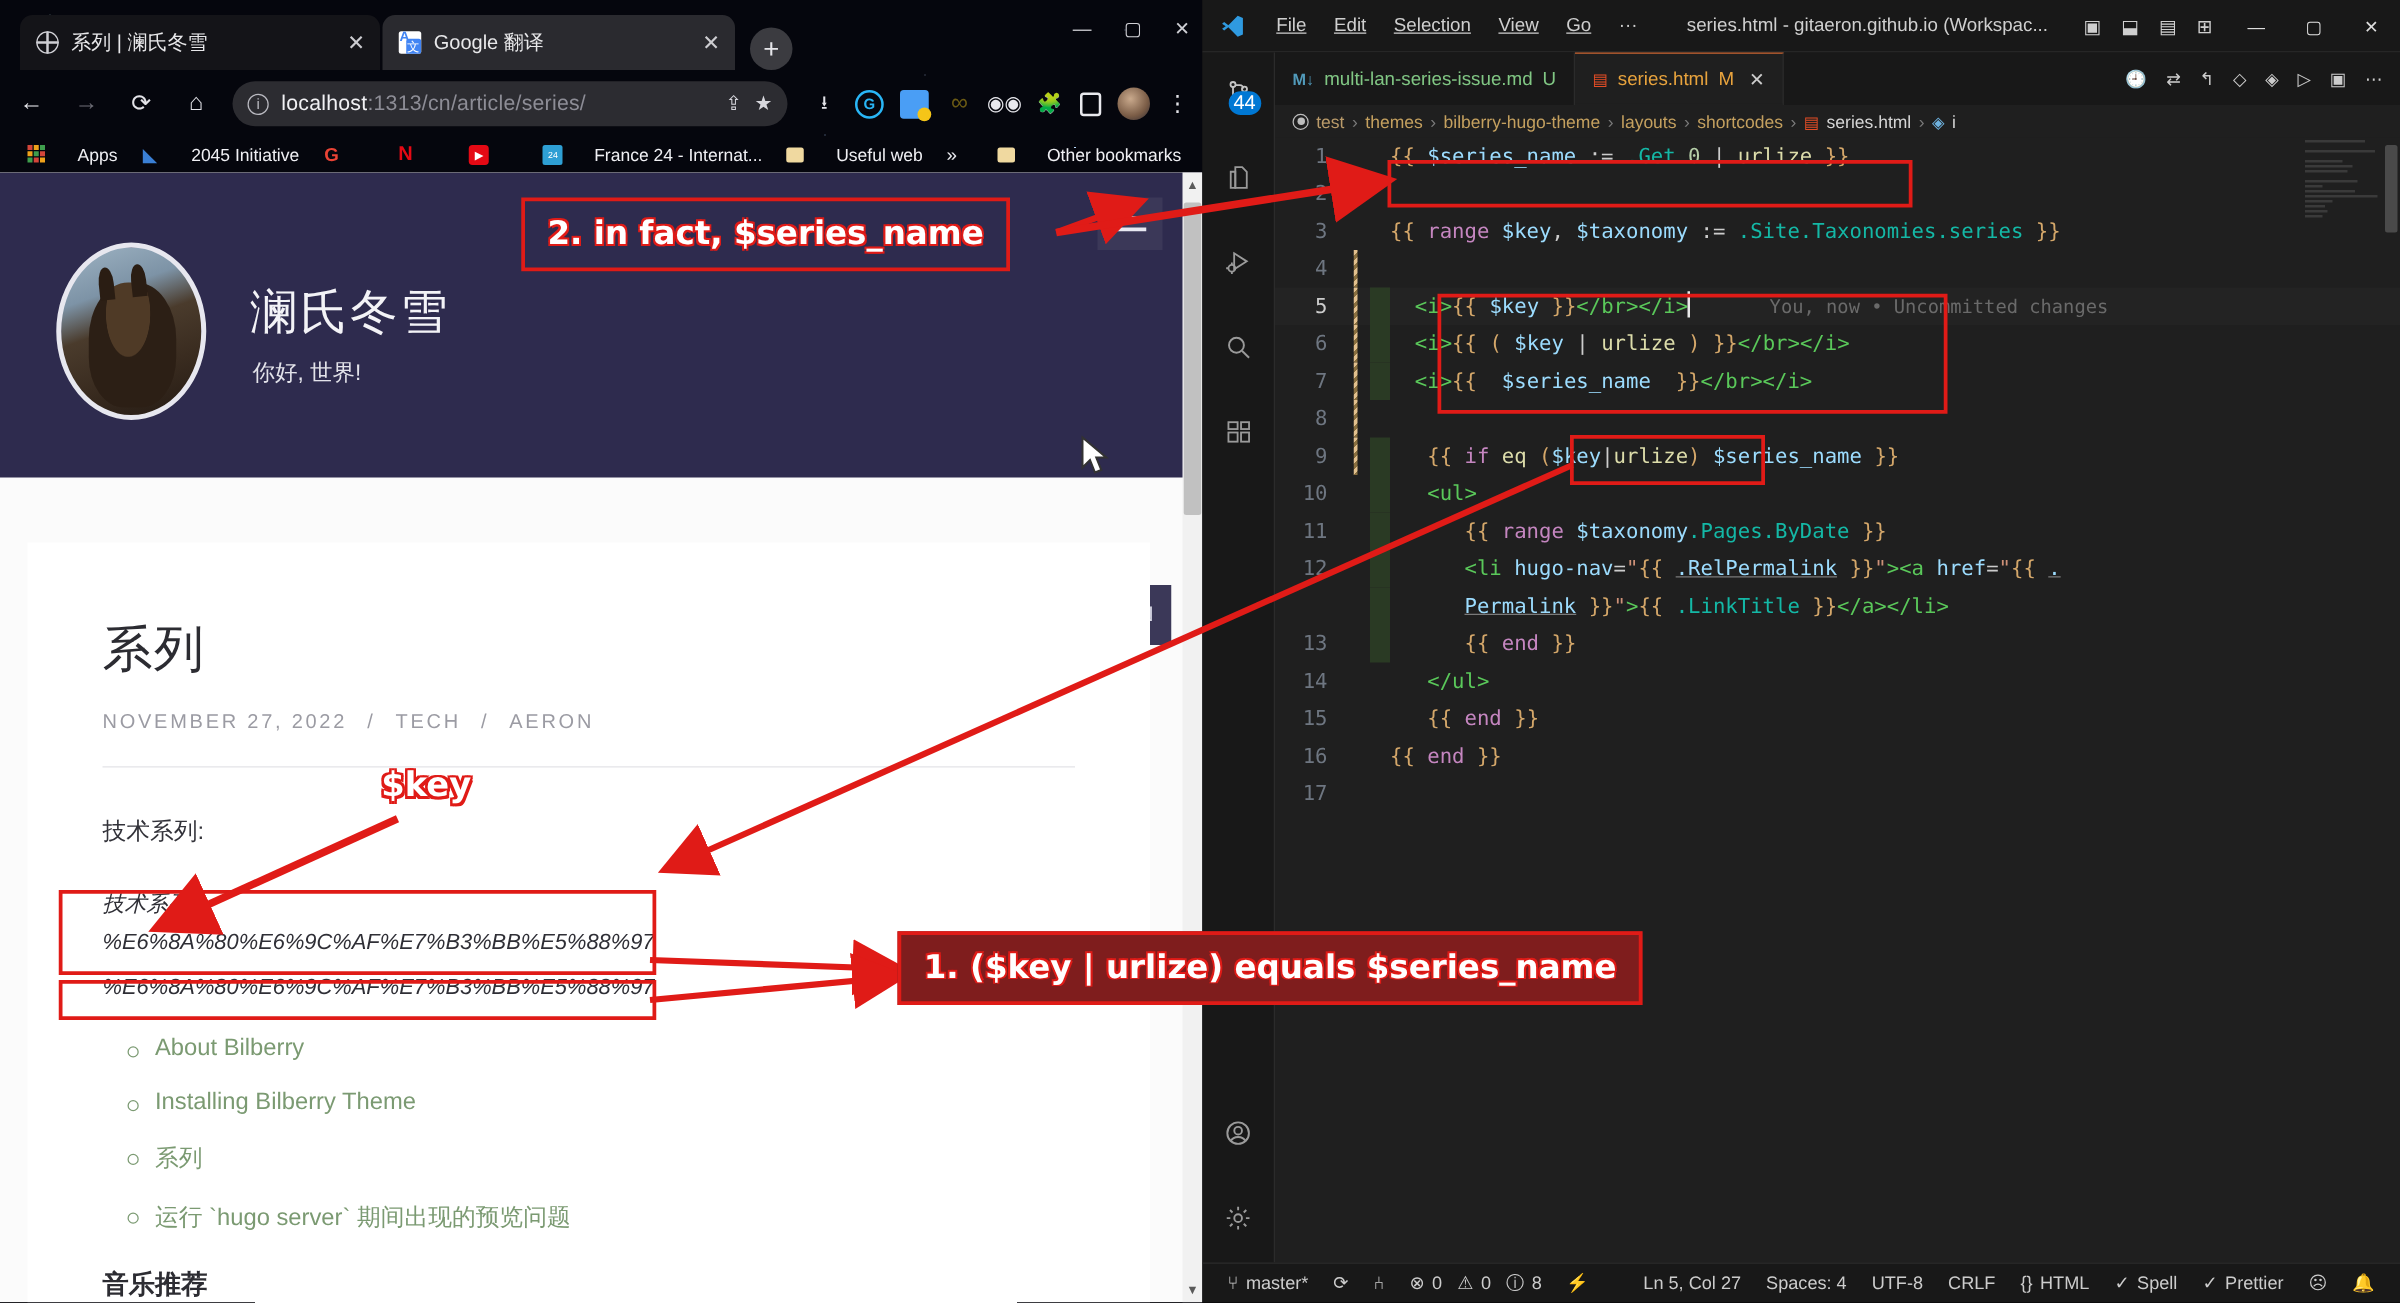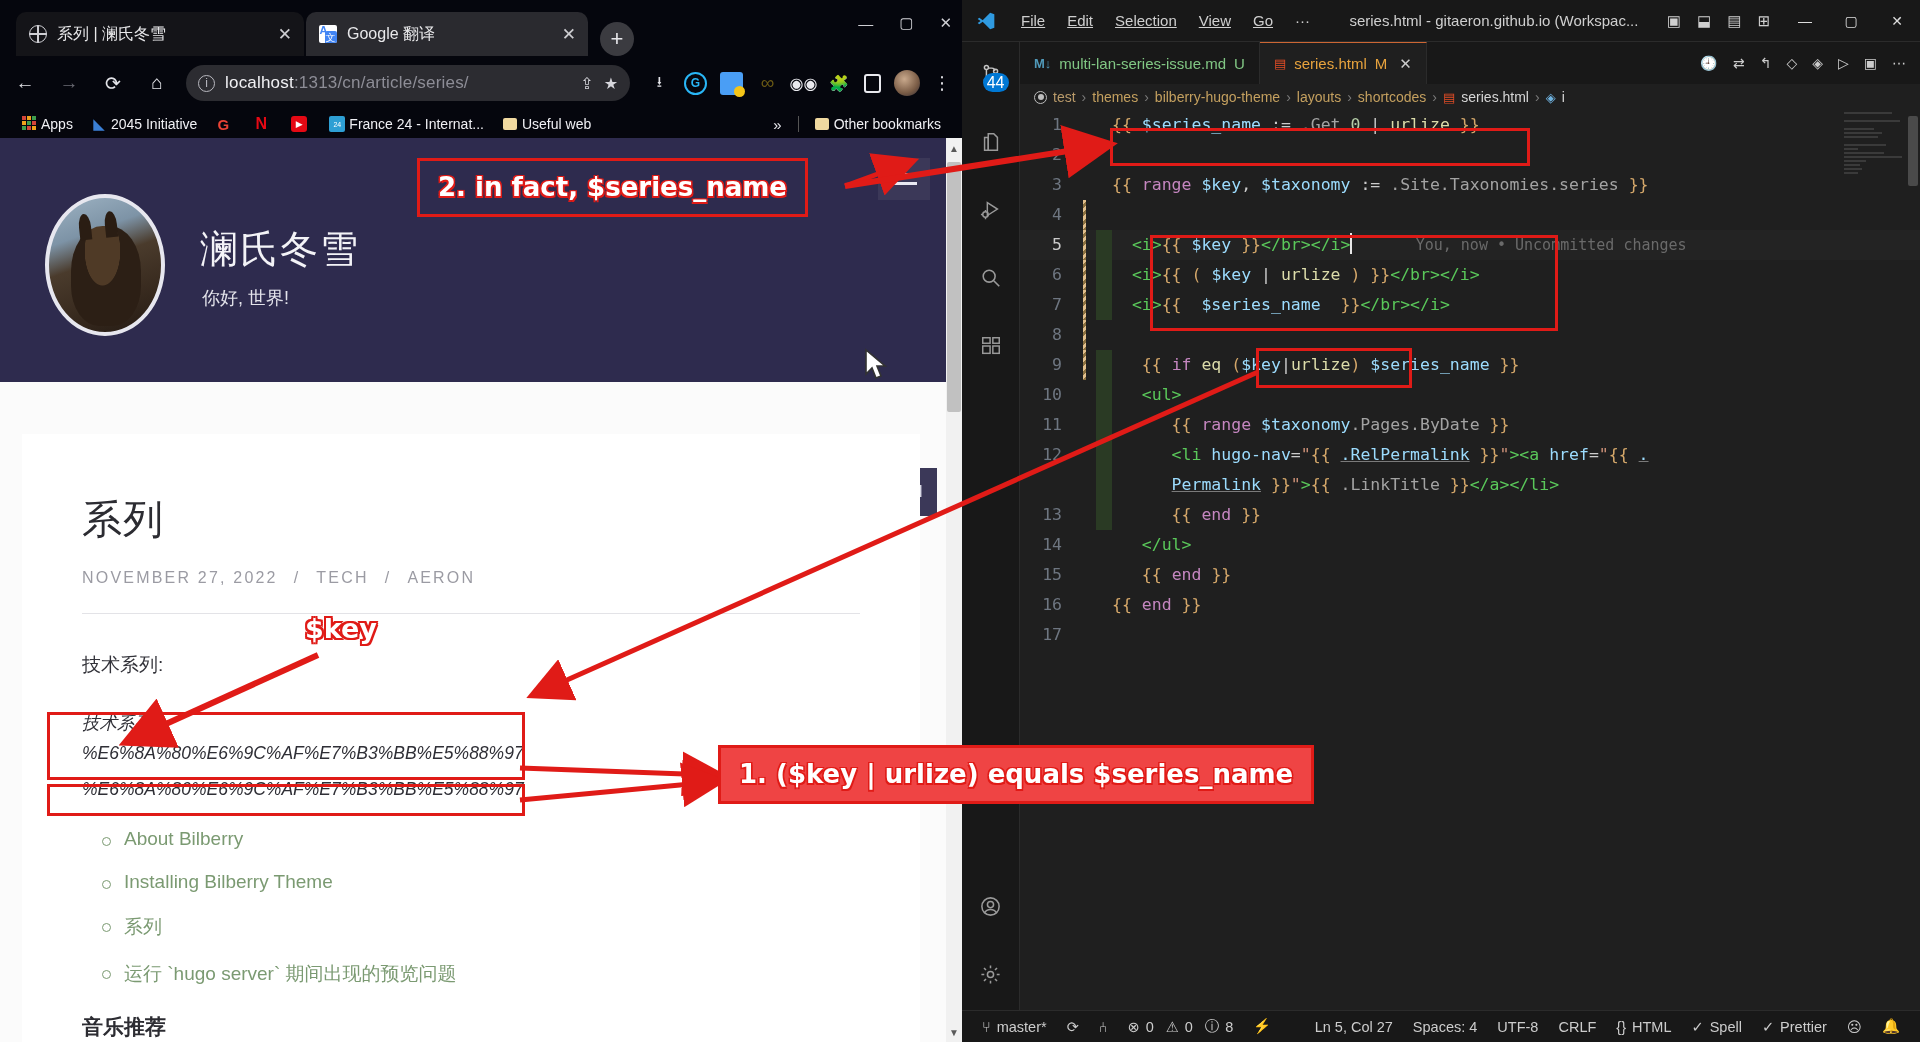--- a/index.html
+++ b/index.html
@@ -68,21 +68,21 @@
   .ei.doc:after{content:"";position:absolute;right:-2px;bottom:-2px;width:11px;height:11px;background:#f5c518;border-radius:50%;}
   .ei.inf{color:#6b5a14;font-size:19px;}
   .ei.glasses{color:#e9e9ee;font-size:16px;}
   .ei.puzzle{color:#e9e9ee;font-size:16px;}
   .ei.tab2{color:#e9e9ee;font-size:15px;border:2px solid #e9e9ee;border-radius:3px;width:17px;height:19px;}
   .avatar-sm { width:26px;height:26px;border-radius:50%;
      background:radial-gradient(circle at 40% 35%, #c9a98c, #7a5c46 60%, #2e2a33 100%); flex:none;}
   .kebab { color:#e3e3e8; font-size:18px; letter-spacing:1px; }
 
   .bookmarks { position:absolute; left:0; top:110px; width:962px; height:28px; display:flex; align-items:center; gap:0; padding:0 12px; font-size:14px; color:#f0f0f4;}
-  .bm { display:flex; align-items:center; gap:4px; padding:2px 9px; white-space:nowrap; }
+  .bm { display:flex; align-items:center; gap:25px; padding:2px 9px; white-space:nowrap; }
   .bm-ico { width:16px;height:16px;flex:none;display:flex;align-items:center;justify-content:center;font-size:12px;border-radius:2px;}
   .grid-ico{display:grid;grid-template-columns:repeat(3,4px);grid-template-rows:repeat(3,4px);gap:1px;}
   .grid-ico i{display:block;width:4px;height:4px;background:#d3453a;}
   .grid-ico i:nth-child(2){background:#f0a21b}.grid-ico i:nth-child(3){background:#3f9e4d}
   .grid-ico i:nth-child(4){background:#f0a21b}.grid-ico i:nth-child(5){background:#3f9e4d}
   .grid-ico i:nth-child(6){background:#d3453a}.grid-ico i:nth-child(7){background:#3f9e4d}
   .grid-ico i:nth-child(8){background:#d3453a}.grid-ico i:nth-child(9){background:#f0a21b}
   .bm-folder{width:14px;height:12px;background:#f0d9a0;border-radius:2px;}
   .bm-chev{margin-left:auto;color:#e9e9ee;font-size:15px;padding:0 10px;}
   .bm-sep{width:1px;height:16px;background:#555;margin:0 6px;}
@@ -177,21 +177,21 @@
       background: repeating-linear-gradient(135deg,#e2c08d 0 3px, #8a7040 3px 6px); }
   .gutter-mod { width:16px; flex:none; }
   .gutter-mod.add { background:#2a3a24; }
   .code-txt { flex:1; white-space:pre; position:relative; }
   .code-row.cur { background:#232323; }
   .code-row.cur .code-txt:after{ content:""; position:absolute; left:0; right:0; top:0; height:1px;}
   .cursor-caret { display:inline-block; width:2px; height:21px; background:#e8e8e8; vertical-align:-4px; }
   .inline-blame { color:#6a6a6a; font-family:"DejaVu Sans Mono",monospace; font-size:15px; }
   
   .t-delim{color:#d4a76a}.t-var{color:#9cdcfe}.t-fn{color:#dcdcaa}.t-tag{color:#5ac85a}.t-attr{color:#9cdcfe}.t-str{color:#ce9178}.t-num{color:#b5cea8}
-  .t-kw{color:#c586c0}.t-plain{color:#cccccc}.t-prop{color:#a3a3a3}
+  .t-kw{color:#c586c0}.t-plain{color:#cccccc}.t-prop{color:#14b8a6}
   .u-line{ text-decoration: underline; text-decoration-color:#7a7a7a; }
 
   .minimap { position:absolute; right:14px; top:68px; width:62px; bottom:0; }
   .mm-line { height:2px; background:#3a3a3a; margin:2px 0; }
   .vs-vscroll{ position:absolute; right:0; top:68px; width:14px; bottom:0; }
   .vs-vscroll .t{position:absolute;left:2px;top:6px;width:10px;height:70px;background:#4a4a4a;border-radius:2px;}
 
   .statusbar { position:absolute; left:0; bottom:0; width:958px; height:32px; background:#181818; border-top:1px solid #2b2b2b;
                display:flex; align-items:center; font-size:14.5px; color:#cccccc; padding:0 10px; gap:0;}
   .sb { display:flex; align-items:center; gap:6px; padding:0 10px; white-space:nowrap;}
@@ -199,21 +199,21 @@
 
   
   .anno { position:absolute; z-index:60; }
   .anno-box {
     border:3px solid #e01b17; background:#2e2b4e;
     padding:10px 18px; color:#fff; font-weight:bold; font-size:26px; line-height:1.25;
     font-family:"DejaVu Sans", sans-serif;
     text-shadow: -1.5px -1.5px 0 #e01b17, 1.5px -1.5px 0 #e01b17, -1.5px 1.5px 0 #e01b17, 1.5px 1.5px 0 #e01b17;
     text-align:center;
   }
-  .anno-box.onwhite { background:#ef4444; }
+  .anno-box.onwhite { background:#7f1d1d; }
   .anno-label {
     color:#fff; font-weight:bold; font-size:27px; font-family:"DejaVu Sans", sans-serif;
     text-shadow: -2px -2px 0 #e01b17, 2px -2px 0 #e01b17, -2px 2px 0 #e01b17, 2px 2px 0 #e01b17,
                  0 -2px 0 #e01b17, 0 2px 0 #e01b17, -2px 0 0 #e01b17, 2px 0 0 #e01b17;
   }
   .hl-rect { position:absolute; border:3px solid #e01b17; z-index:55; }
   .arrows { position:absolute; left:0; top:0; width:1920px; height:1042px; z-index:58; pointer-events:none;}
 </style>
 </head>
 <body>

